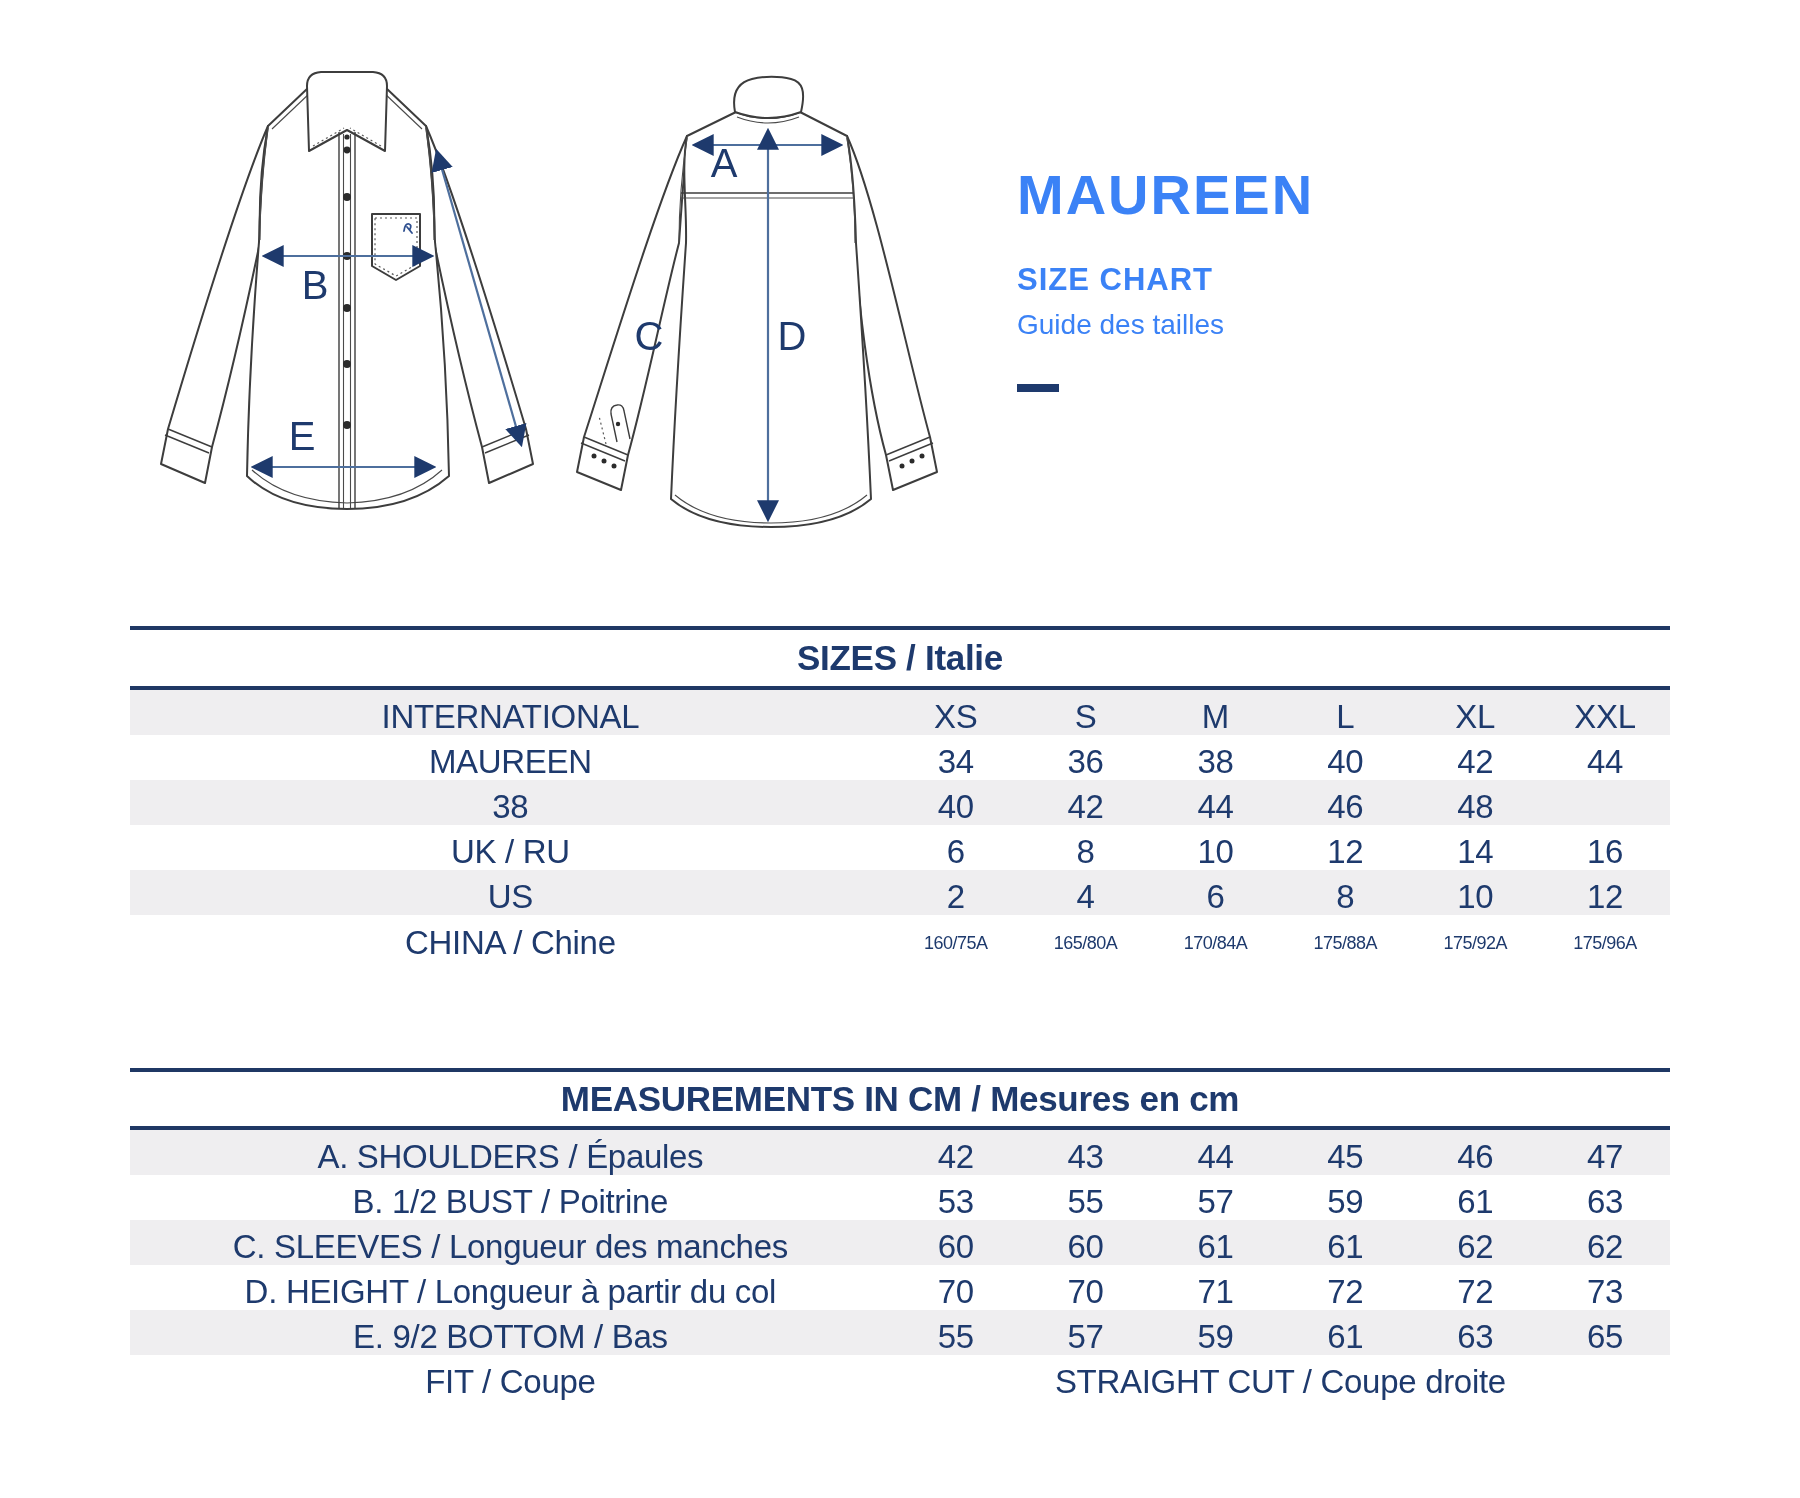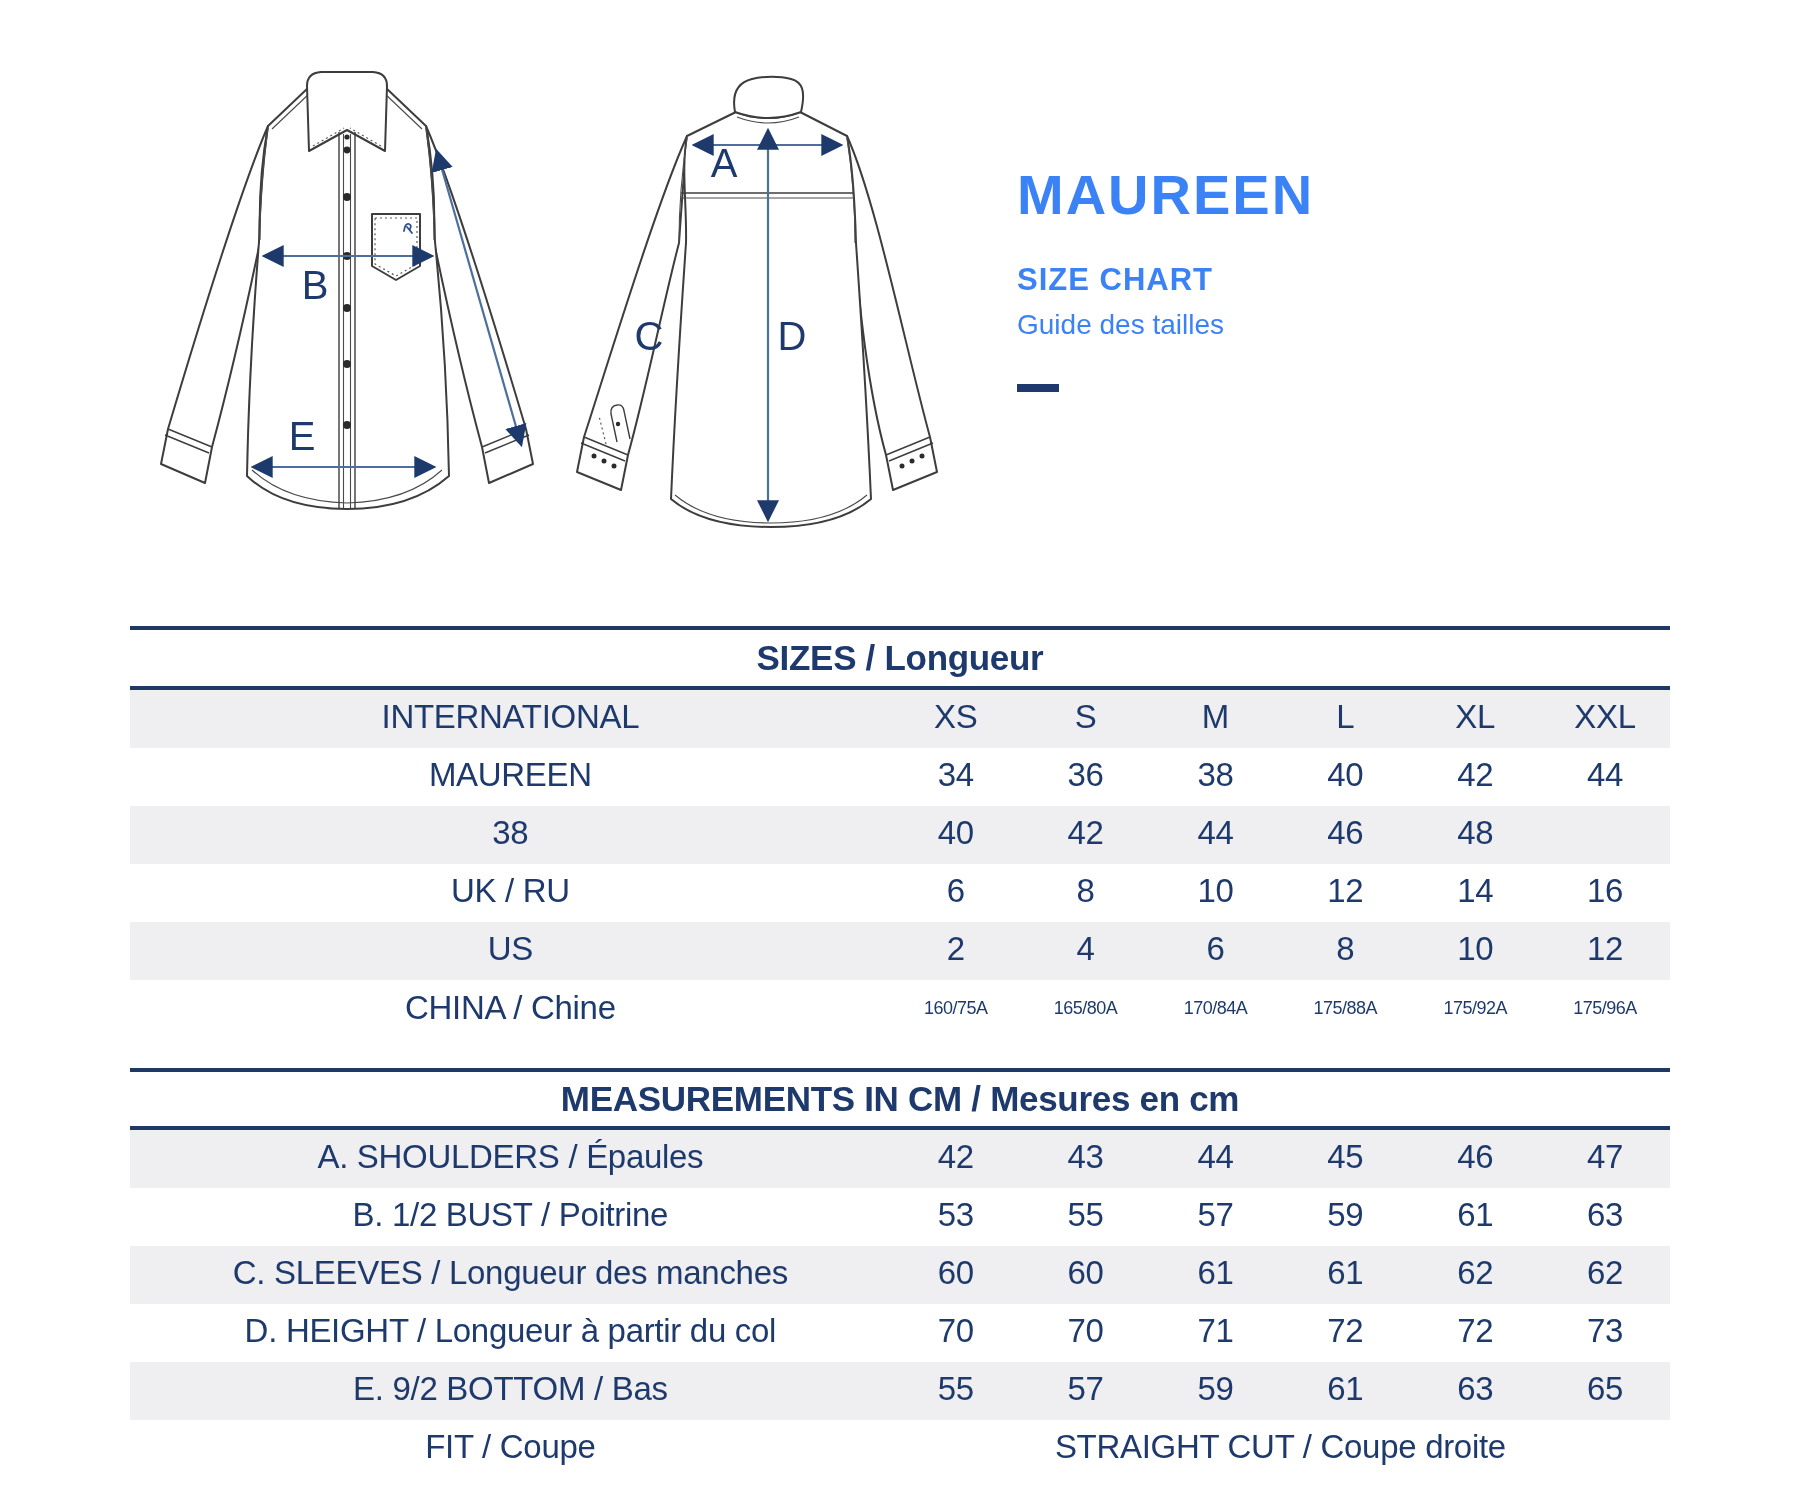--- a/index.html
+++ b/index.html
@@ -14,21 +14,21 @@
   .title-block .dash{width:42px;height:8px;background:#1e3a6d;margin-top:43px;}
 
   
   .dtable{position:absolute;left:130px;width:1540px;border-top:4px solid #1f3864;
           font-stretch:condensed;letter-spacing:-0.3px;}
   #sizes-table{top:626px;}
   #measure-table{top:1068px;}
   .thead{height:56px;line-height:56px;text-align:center;font-weight:700;font-size:35px;
          border-bottom:4px solid #1f3864;color:#1e3a6d;}
   #measure-table .thead{height:54px;line-height:54px;}
-  .trow{display:grid;grid-template-columns:49.4% repeat(6,1fr);height:58px;line-height:53px;
+  .trow{display:grid;grid-template-columns:49.4% repeat(6,1fr);height:45px;line-height:53px;
         text-align:center;font-size:33px;color:#1e3a6d;}
   .trow.gray{background:#efeef0;}
   .trow.row-china{height:56px;line-height:56px;}
   .trow.row-china .tcell{font-size:18px;letter-spacing:-0.5px;}
   .tlabel{white-space:nowrap;overflow:visible;}
   .fitspan{grid-column:2/8;}
 
   
   #diagram{position:absolute;left:0;top:0;}
   .ol{fill:#ffffff;stroke:#3d3d3d;stroke-width:2;stroke-linejoin:round;}
@@ -141,21 +141,21 @@
   </svg>
 
   <div class="title-block">
     <div class="product-name">MAUREEN</div>
     <div class="chart-title">SIZE CHART</div>
     <div class="chart-title-fr">Guide des tailles</div>
     <div class="dash"></div>
   </div>
 
   <div id="sizes-table" class="dtable">
-    <div class="thead">SIZES / Longueur</div>
+    <div class="thead">SIZES / Italie</div>
 
     <div class="trow gray">
       <div class="tlabel">INTERNATIONAL</div>
       <div class="tcell">XS</div>
       <div class="tcell">S</div>
       <div class="tcell">M</div>
       <div class="tcell">L</div>
       <div class="tcell">XL</div>
       <div class="tcell">XXL</div>
     </div>

